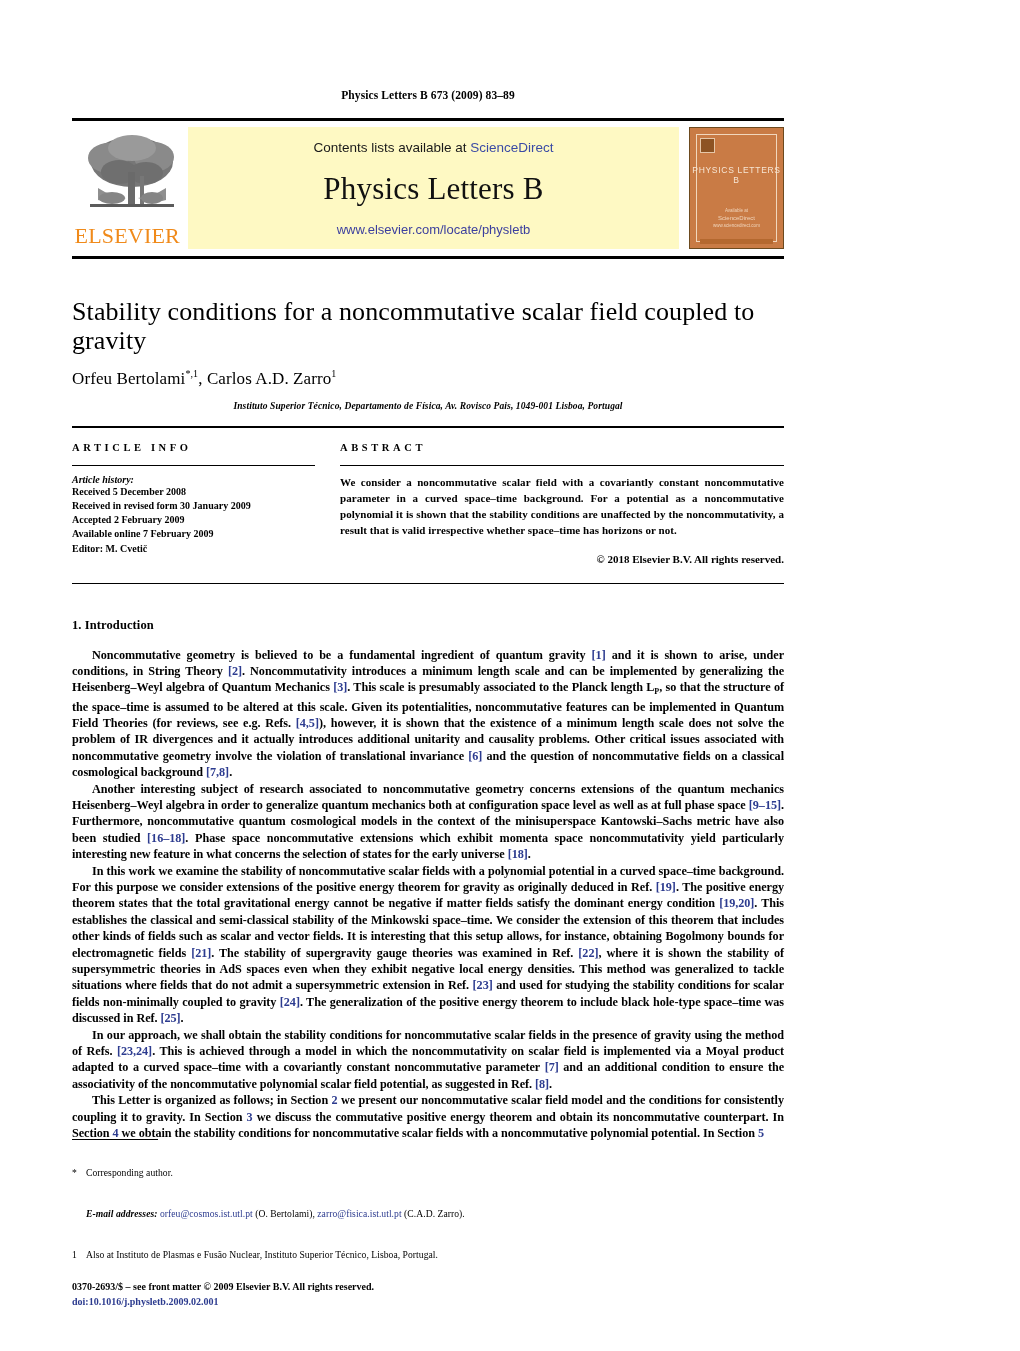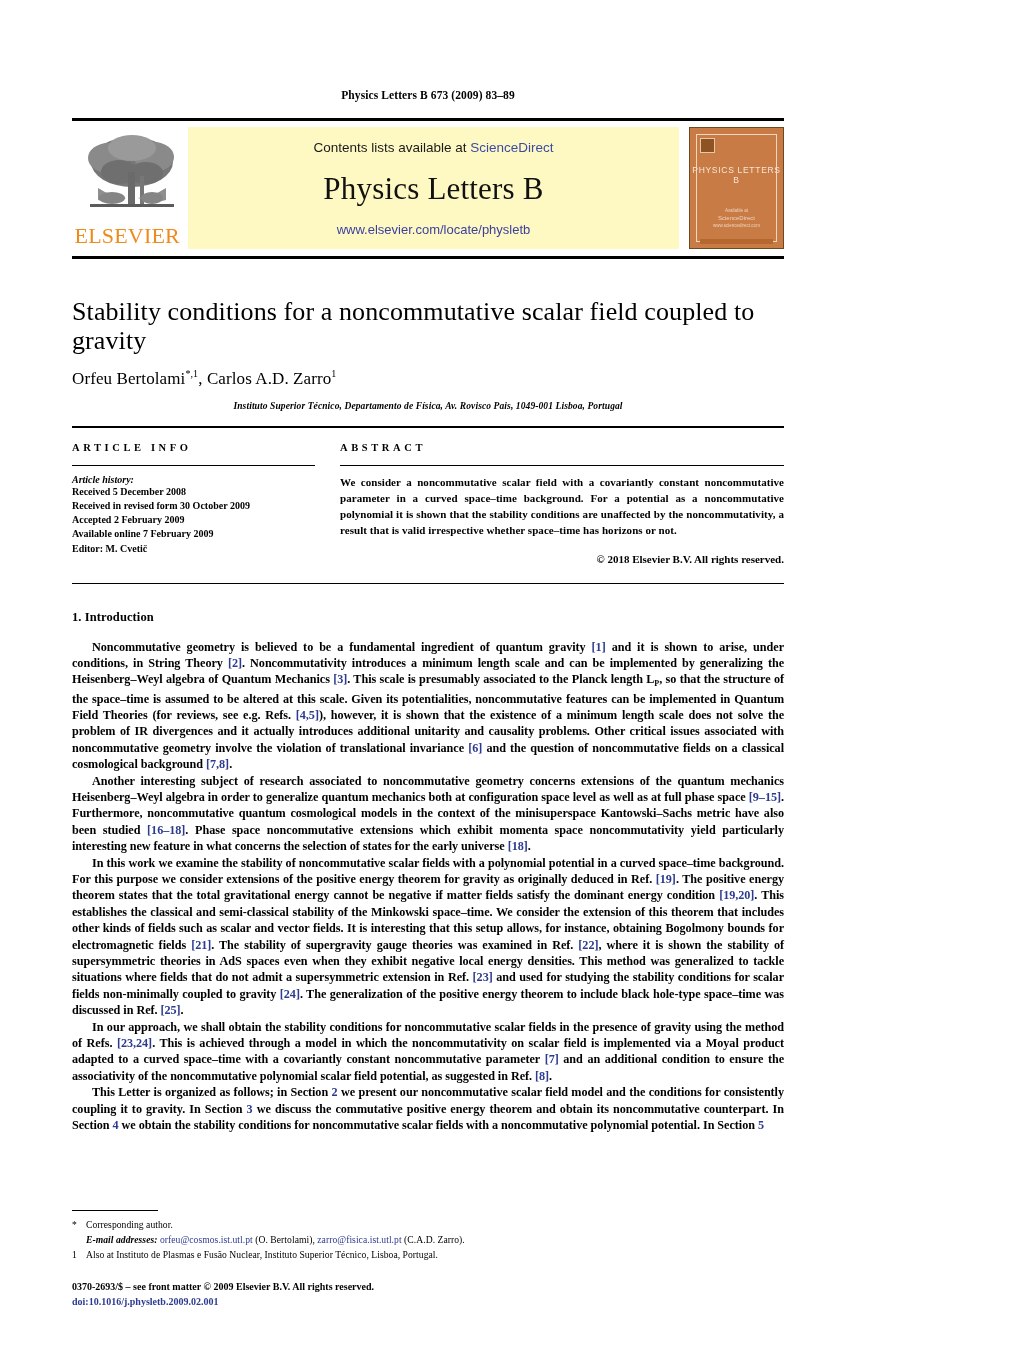--- a/index.html
+++ b/index.html
@@ -233,21 +233,21 @@
   .rule-thin-long {
     border-top: 1px solid #000;
     margin-top: 18px;
   }
   .body-section {
     padding-top: 26px;
   }
   h2.sec-title {
     font-size: 12.5px;
     font-weight: bold;
-    margin: 0 0 14px 0;
+    margin: 8px 0 14px 0;
     letter-spacing: 0.1px;
   }
   p.body-p {
     font-size: 12.2px;
     line-height: 1.345;
     text-align: justify;
     margin: 0;
     text-indent: 20px;
     letter-spacing: -0.05px;
     font-weight: bold;
@@ -265,20 +265,21 @@
   }
   .foot-rule {
     border-top: 1.2px solid #000;
     width: 86px;
     margin-bottom: 7px;
   }
   .foot-line {
     font-size: 9.6px;
     line-height: 1.55;
     letter-spacing: 0.05px;
+    margin-top: 26px;
   }
   .foot-line .mark {
     display: inline-block;
     width: 14px;
   }
   .foot-em { font-style: italic; font-weight: bold; }
   .foot-link { color: #2c3b8f; }
   .issn-block {
     margin-top: 16px;
     font-size: 10px;
@@ -348,21 +349,21 @@
 
   <div class="rule-med"></div>
 
   <div class="info-abstract">
 
     <div class="col-info">
       <div class="sec-head">ARTICLE INFO</div>
       <div class="hairline"></div>
       <div class="hist-label">Article history:</div>
       <div class="hist-line">Received 5 December 2008</div>
-      <div class="hist-line">Received in revised form 30 October 2009</div>
+      <div class="hist-line">Received in revised form 30 January 2009</div>
       <div class="hist-line">Accepted 2 February 2009</div>
       <div class="hist-line">Available online 7 February 2009</div>
       <div class="hist-line">Editor: M. Cvetič</div>
     </div>
 
     <div class="col-abs">
       <div class="sec-head">ABSTRACT</div>
       <div class="hairline"></div>
       <div class="abs-text">We consider a noncommutative scalar field with a covariantly constant noncommutative parameter in a curved space–time background. For a potential as a noncommutative polynomial it is shown that the stability conditions are unaffected by the noncommutativity, a result that is valid irrespective whether space–time has horizons or not.</div>
       <div class="abs-copy">© 2018 Elsevier B.V. All rights reserved.</div>

